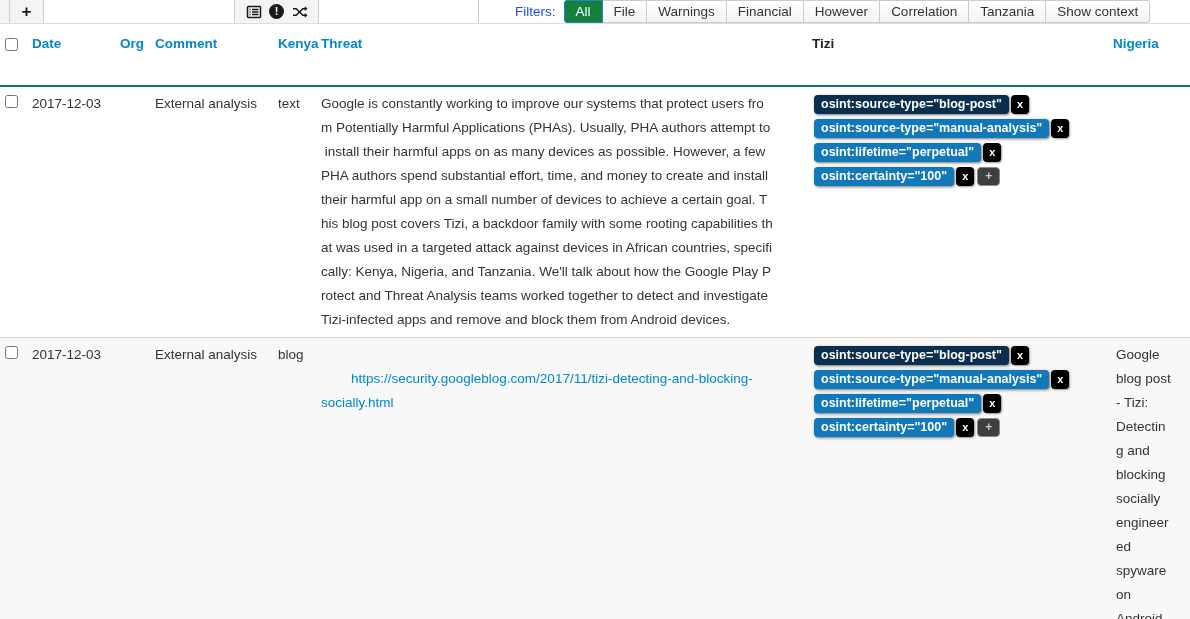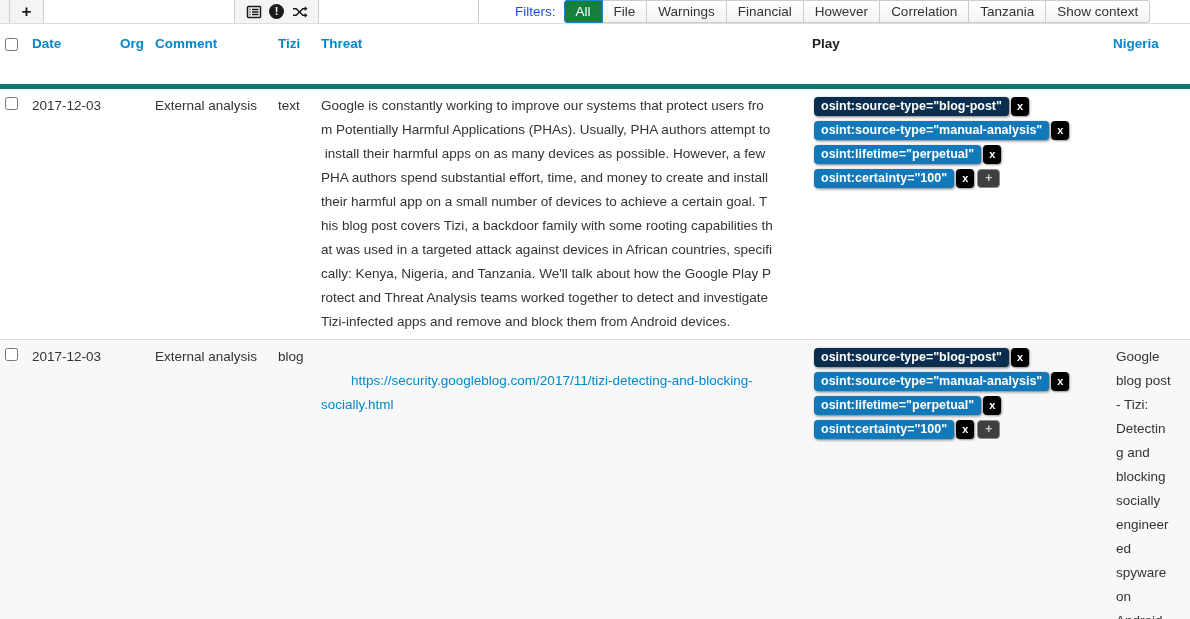--- a/index.html
+++ b/index.html
@@ -36,21 +36,21 @@
   }
   .fbtn:first-child { border-left:1px solid #ccc; border-radius:3px 0 0 3px; }
   .fbtn:last-child { border-radius:0 3px 3px 0; }
   .fbtn.active { background:#15803d; border-color:#1787c9; color:#fff; }
 
   
   table.attr { width:1190px; border-collapse:collapse; table-layout:fixed; }
   th {
     text-align:left; vertical-align:top; height:62px;
     padding:12px 2px 0 2px; font-weight:bold; font-size:13.5px;
-    border-bottom:5px solid #0f766e;
+    border-bottom:2px solid #0f766e;
   }
   th.hlink { color:#0088cc; cursor:pointer; }
   th.hplain { color:#222; }
   td { vertical-align:top; padding:5px 2px; border-top:1px solid #ddd; line-height:24px; }
   thead th:first-child, td.cb { padding-left:5px; }
   tr.stripe td { background:#f8f8f8; }
   input[type=checkbox] { margin:2px 0 0 0; }
 
   td.val { white-space:pre-wrap; overflow-wrap:break-word; word-wrap:break-word; padding-right:8px; }
   td.val a, a.vlink { color:#0088cc; text-decoration:none; overflow-wrap:break-word; word-wrap:break-word; }
@@ -141,23 +141,23 @@
       <col style="width:79px">
   </colgroup>
   <thead>
     <tr>
       <th>
         <input type="checkbox" style="">
       </th>
       <th class="hlink">Date</th>
       <th class="hlink">Org</th>
       <th class="hlink">Comment</th>
-      <th class="hlink">Tizi</th>
+      <th class="hlink">Kenya</th>
       <th class="hlink">Threat</th>
-      <th class="hplain">Play</th>
+      <th class="hplain">Tizi</th>
       <th class="hlink">Nigeria</th>
     </tr>
   </thead>
   <tbody>
 
     <tr>
       <td class="cb">
         <input type="checkbox" style="">
       </td>
       <td>2017-12-03</td>

